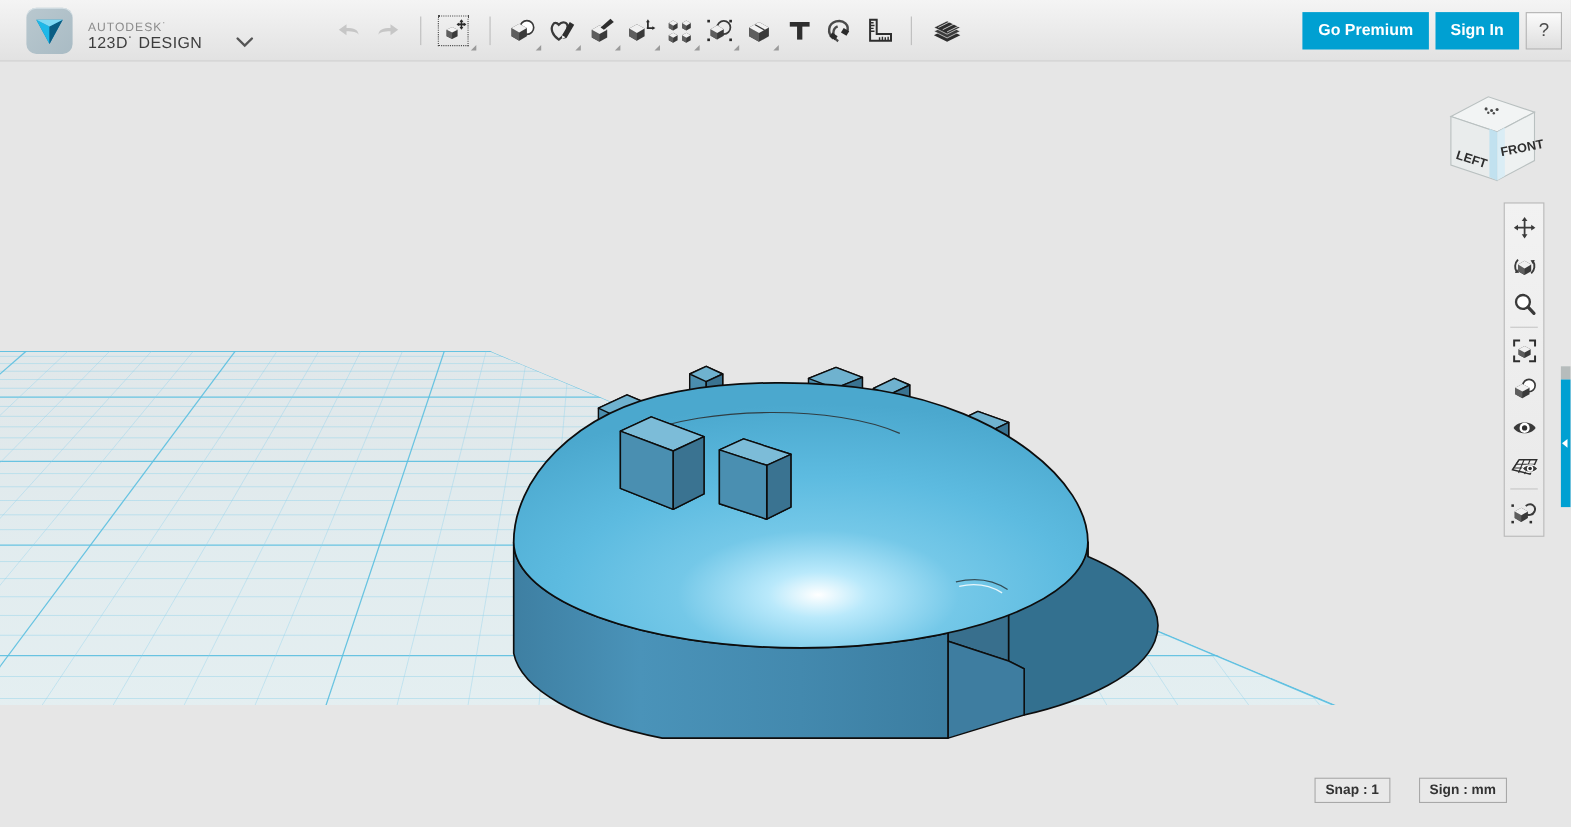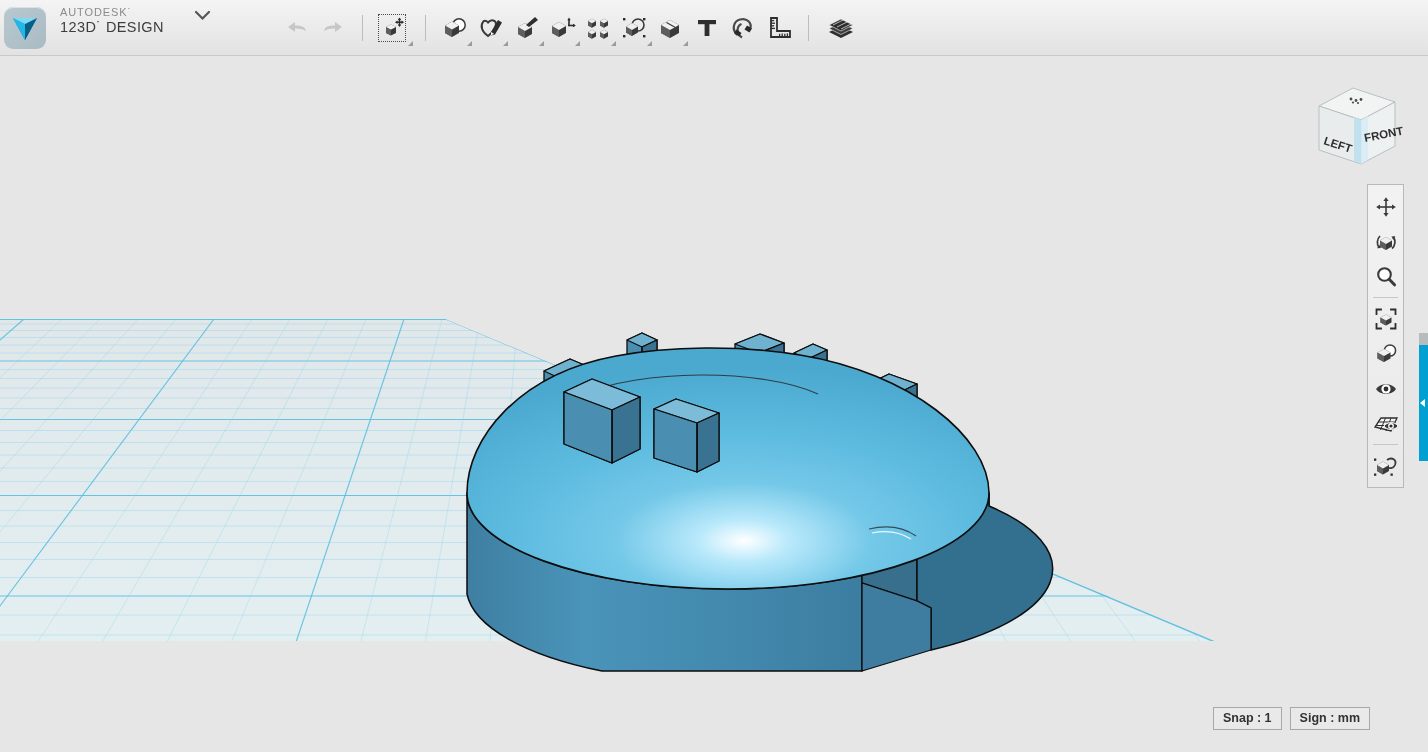--- a/index.html
+++ b/index.html
@@ -11,21 +11,21 @@
   }
   #app { position: relative; width: 1428px; height: 752px; }
 
   
   #topbar {
     position: absolute; left: 0; top: 0; width: 1428px; height: 56px;
     background: linear-gradient(to bottom, #f4f4f4 0%, #ebebeb 50%, #e2e2e2 100%);
     border-bottom: 1px solid #c9c9c9;
     display: flex; align-items: center;
   }
-  #brand { display: flex; align-items: flex-start; padding-left: 4px; }
+  #brand { display: flex; align-items: flex-end; padding-left: 24px; }
   #logo-tile {
     width: 42px; height: 42px; border-radius: 9px;
     background: linear-gradient(135deg,#b9c8cf 0%, #a9bbc4 100%);
     display: flex; align-items: center; justify-content: center;
     box-shadow: inset 0 1px 0 #d8e2e7;
   }
   #brand-text { margin-left: 14px; line-height: 1.05; }
   #brand-top { font-size: 11px; letter-spacing: .9px; color: #8b8b8b; }
   #brand-bottom { font-size: 14.5px; font-weight: normal; letter-spacing: .4px; color: #3d3d3d; margin-top: 2px; }
   #brand-caret { margin-left: 30px; color: #555; }
@@ -104,21 +104,21 @@
     border-top: 4px solid transparent;
     border-bottom: 4px solid transparent;
     border-right: 5px solid #ffffff;
   }
   #panel-tab-top {
     position: absolute; right: 0; top: 277px;
     width: 9px; height: 12px; background: #b6bcbc;
   }
 
   
-  #status { position: absolute; right: 58px; bottom: 22px; display: flex; gap: 8px; }
+  #status { position: absolute; right: 58px; bottom: 22px; display: flex; gap: 26px; }
   .status-box {
     background: #e9e9e9; border: 1px solid #a8a8a8;
     font-size: 12.5px; font-weight: bold; color: #333;
     padding: 3px 9px 4px 9px; white-space: nowrap;
   }
 </style>
 </head>
 <body>
 
 <div id="app">
@@ -318,20 +318,25 @@
             <g stroke="#f2f2f2" stroke-width=".7">
               <path d="M7 9 L19 3"></path>
                 <path d="M11 11 L23 5"></path>
                 <path d="M15 13 L26.5 7.3"></path>
             </g>
           </g>
         </svg>
       </div>
     </div>
 
+    <div id="tb-right">
+      <button class="btn-blue">Go Premium</button>
+      <button class="btn-blue" id="sign-in">Sign In</button>
+      <div id="help-btn">?</div>
+    </div>
   </div>
 
   <div id="canvas">
 
     <svg id="scene" viewBox="0 0 1428 696">
       <defs>
 
         <radialGradient id="domeGrad" cx="53%" cy="80%" r="72%">
           <stop offset="0%" stop-color="#ffffff"></stop>
           <stop offset="12%" stop-color="#b9e9fb"></stop>

